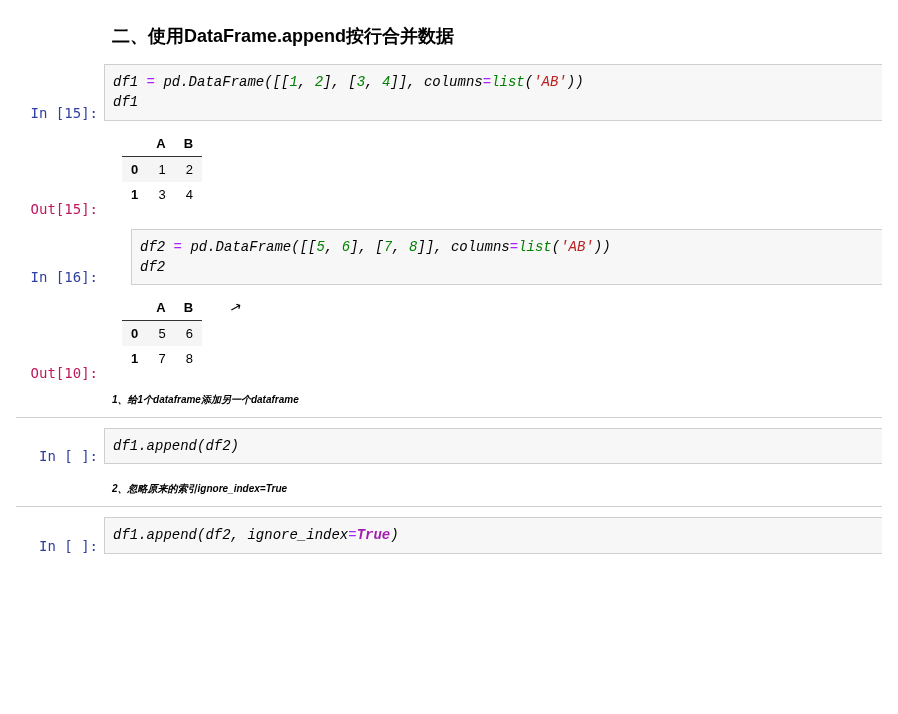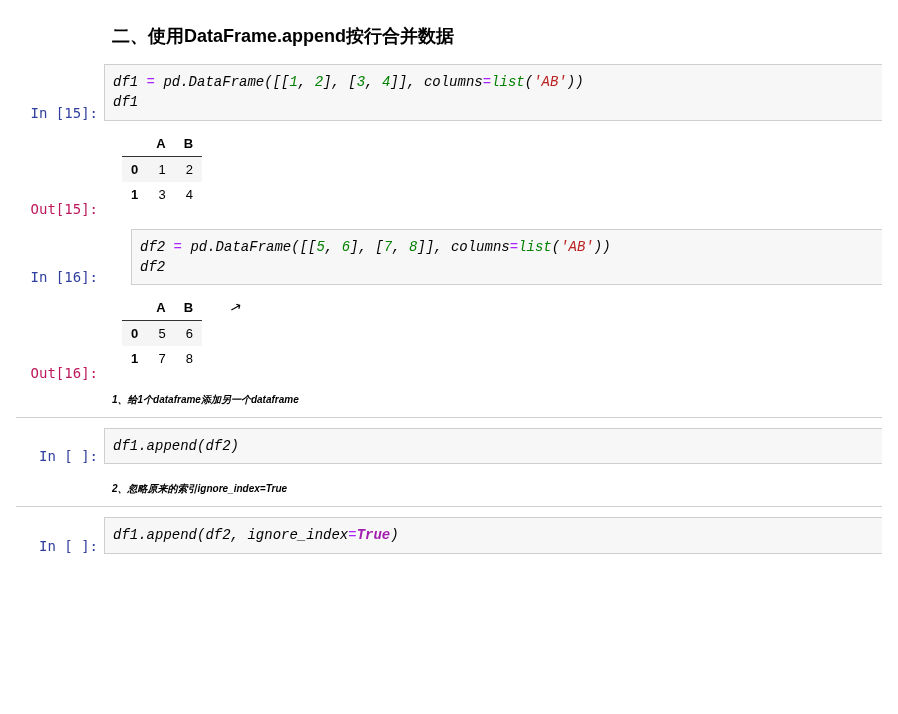--- a/index.html
+++ b/index.html
@@ -69,21 +69,21 @@
     </div>
   </div>
 
   <div class="cell" style="margin-top:12px;gap:27px;">
     <div class="prompt prompt-in">In  [16]:</div>
     <div class="code-area"><span class="tok-var">df2 </span><span class="tok-op">=</span><span class="tok-func"> pd.DataFrame([[</span><span class="tok-num">5</span><span>, </span><span class="tok-num">6</span><span>], [</span><span class="tok-num">7</span><span>, </span><span class="tok-num">8</span><span>]], columns</span><span class="tok-op">=</span><span class="tok-builtin">list</span><span>(</span><span class="tok-str">'AB'</span><span>))</span>
 <span class="tok-var">df2</span></div>
   </div>
 
   <div class="cell">
-    <div class="prompt prompt-out">Out[16]:</div>
+    <div class="prompt prompt-out">Out[10]:</div>
     <div class="output-area cursor-wrap">
       <table class="df">
         <thead>
           <tr>
             <th></th>
             <th>A</th>
             <th>B</th>
           </tr>
         </thead>
         <tbody>

